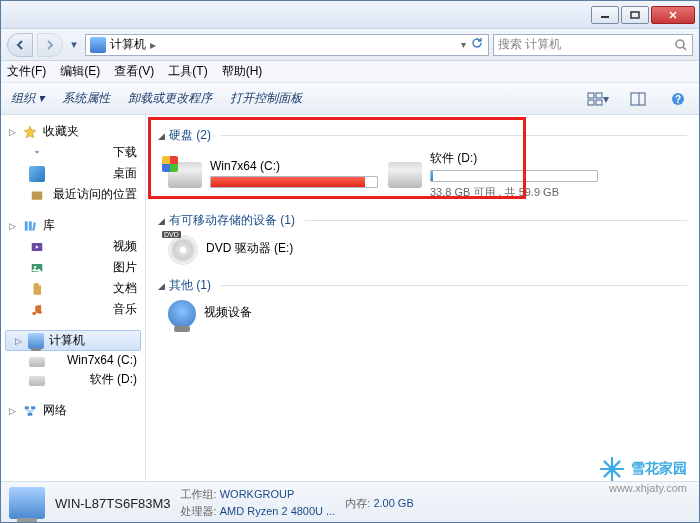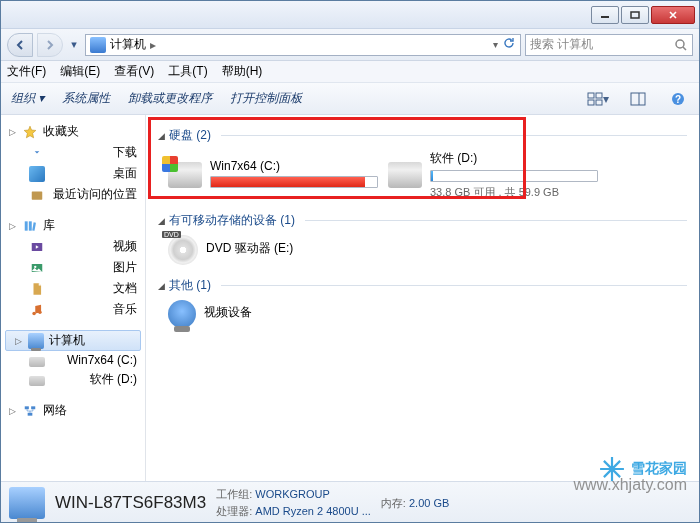--- a/index.html
+++ b/index.html
@@ -9,21 +9,21 @@
 .winbtn.close { background: linear-gradient(to bottom, #e87070, #c83838); border-color: #a02020; color: #fff; width: 44px; }
 .winbtn svg { display: block; }
 
 .addrbar { height: 32px; background: linear-gradient(to bottom, #f3f6fb, #e6ecf5); display: flex; align-items: center; padding: 0 6px; gap: 4px; border-bottom: 1px solid #cdd6e4; }
 .navbtn { width: 26px; height: 24px; border-radius: 3px; background: linear-gradient(to bottom, #eef2f8, #d8e0ec); border: 1px solid #b5c2d4; display: flex; align-items: center; justify-content: center; font-size: 11px; color: #3a5a8a; cursor: pointer; }
 .navbtn.back { border-radius: 12px 0 0 12px; }
 .navbtn.fwd { border-radius: 0 12px 12px 0; opacity: .5; }
 .addrbox { flex: 1; height: 22px; background: #fff; border: 1px solid #a3b0c4; display: flex; align-items: center; padding: 0 4px; font-size: 12px; gap: 4px; }
 .addrbox .comp-icon { width: 16px; height: 16px; background: linear-gradient(to bottom, #88c0ff, #3a7ad0); border-radius: 2px; }
 .addrbox .sep { color: #666; }
-.searchbox { width: 168px; height: 22px; background: #fff; border: 1px solid #a3b0c4; display: flex; align-items: center; padding: 0 4px; font-size: 12px; color: #888; gap: 4px; }
+.searchbox { width: 200px; height: 22px; background: #fff; border: 1px solid #a3b0c4; display: flex; align-items: center; padding: 0 4px; font-size: 12px; color: #888; gap: 4px; }
 .searchbox svg { flex-shrink: 0; }
 
 .menubar { height: 22px; background: #f4f6fb; display: flex; align-items: center; padding: 0 6px; gap: 14px; font-size: 12px; border-bottom: 1px solid #e0e6ef; }
 .menubar span { cursor: pointer; }
 
 .toolbar { height: 32px; background: linear-gradient(to bottom, #f8fafd, #e9eef6); display: flex; align-items: center; padding: 0 10px; gap: 18px; font-size: 12px; border-bottom: 1px solid #d5dde9; }
 .toolbar .tbtn { cursor: pointer; color: #1a3a6a; font-style: italic; }
 .toolbar .spacer { flex: 1; }
 .toolbar .iconbtn { width: 22px; height: 20px; display: flex; align-items: center; justify-content: center; cursor: pointer; color: #45628a; }
 
@@ -71,26 +71,26 @@
 .drive .dbar .fill.red { background: linear-gradient(to bottom, #ff6050, #e02818); }
 .drive .dbar .fill.blue { background: linear-gradient(to bottom, #58b8f8, #2a88d8); }
 .drive .dstat { font-size: 11px; color: #666; }
 
 .details { height: 43px; background: linear-gradient(to bottom, #f4f7fb, #e8eef6); border-top: 1px solid #d5dde9; display: flex; align-items: center; padding: 0 8px; gap: 10px; font-size: 11px; }
 .details .bigicon { width: 36px; height: 32px; background: linear-gradient(to bottom, #a8d0ff, #4a88d0); border-radius: 3px; position: relative; }
 .details .bigicon::after { content: ''; position: absolute; bottom: -4px; left: 8px; right: 8px; height: 5px; background: #999; border-radius: 1px; }
 .details .dcol { display: flex; flex-direction: column; gap: 2px; }
 .details .dlbl { color: #666; }
 .details .dval { color: #1a4a8a; }
-.details .hostname { font-size: 17px; color: #222; }
+.details .hostname { font-size: 13px; color: #222; }
 
 .watermark { position: absolute; right: 12px; bottom: 40px; display: flex; align-items: center; gap: 6px; font-size: 14px; opacity: .9; z-index: 20; }
 .watermark .snow { width: 26px; height: 26px; color: #2aa0e0; }
 .watermark .wmtext { color: #2aa0e0; font-weight: bold; }
-.watermark .wmurl { font-size: 16px; color: #888; position: absolute; right: 0; bottom: -12px; }
+.watermark .wmurl { font-size: 11px; color: #888; position: absolute; right: 0; bottom: -12px; }
 </style>
 </head>
 <body>
 
 <div class="titlebar">
   <div class="winbtn">
       <svg width="10" height="8">
         <rect x="1" y="5" width="8" height="2" fill="#333"></rect>
       </svg>
     </div>

